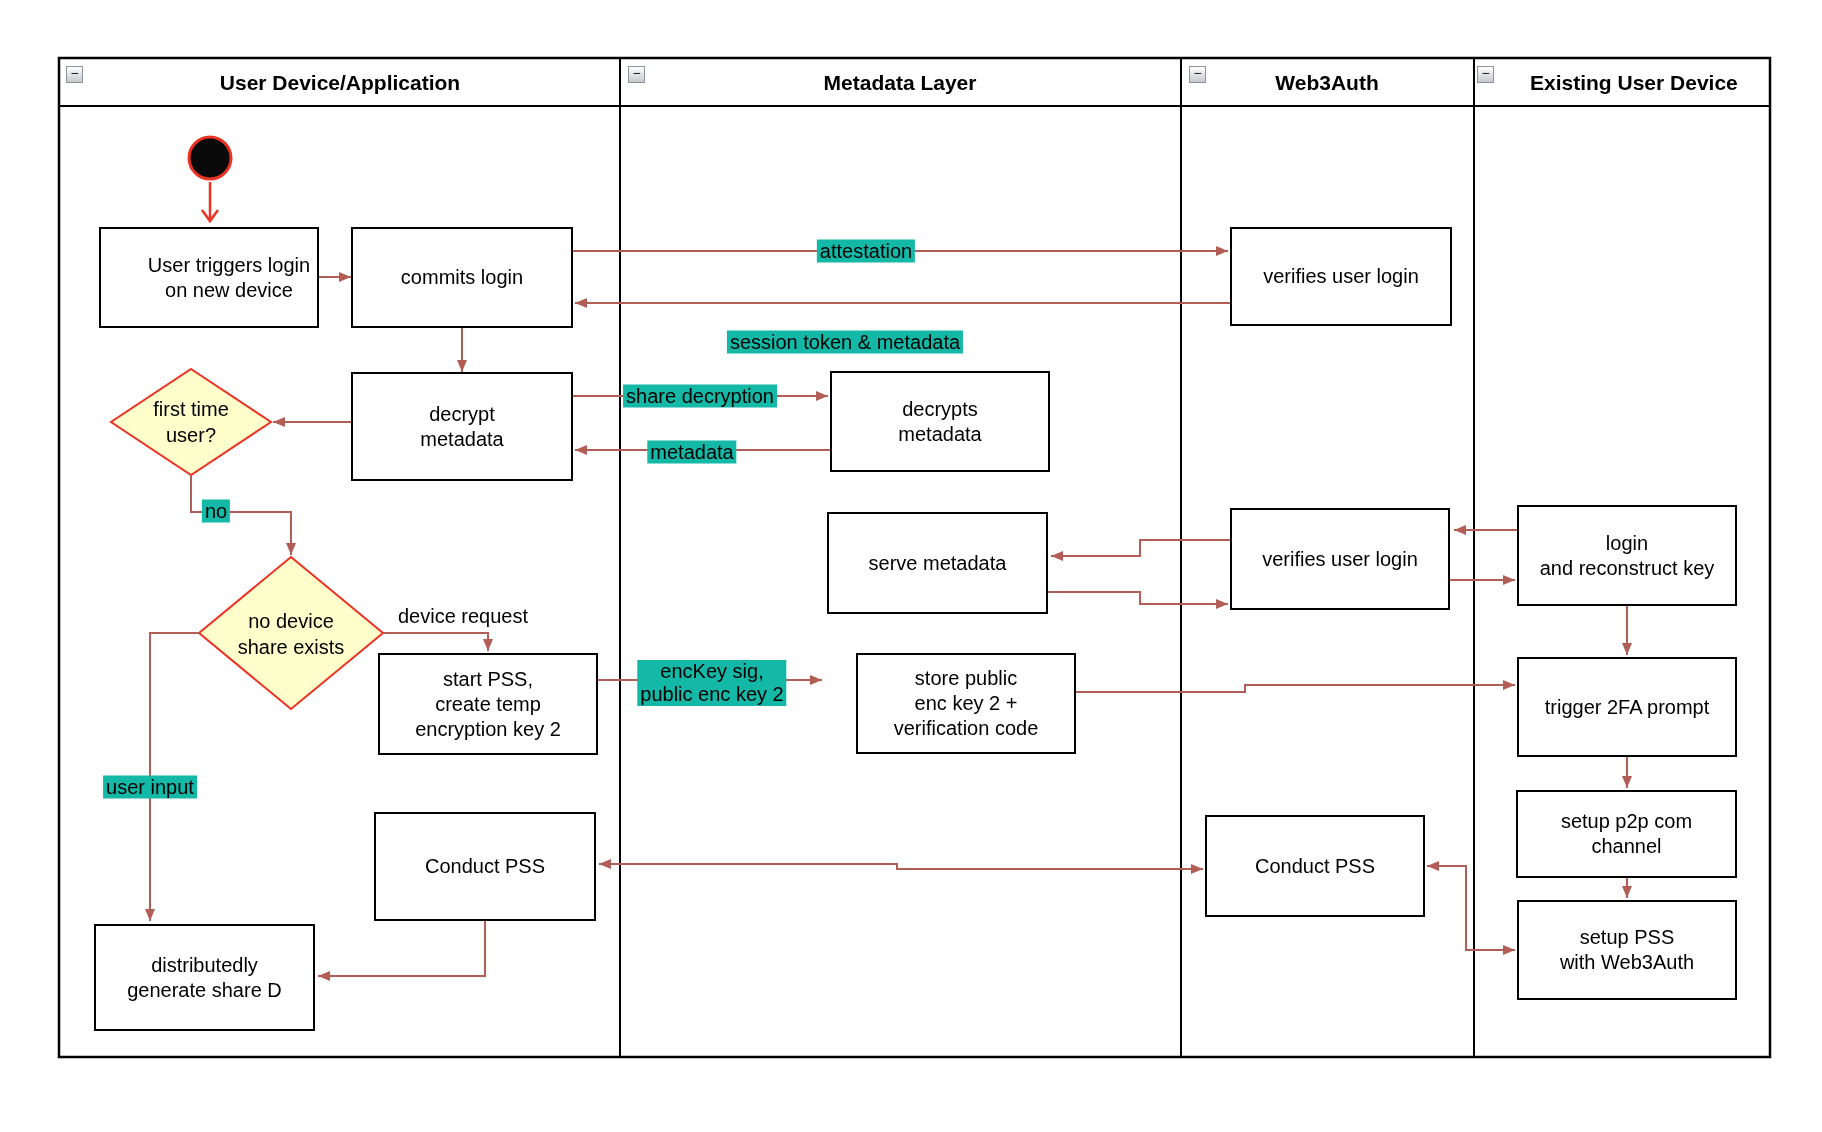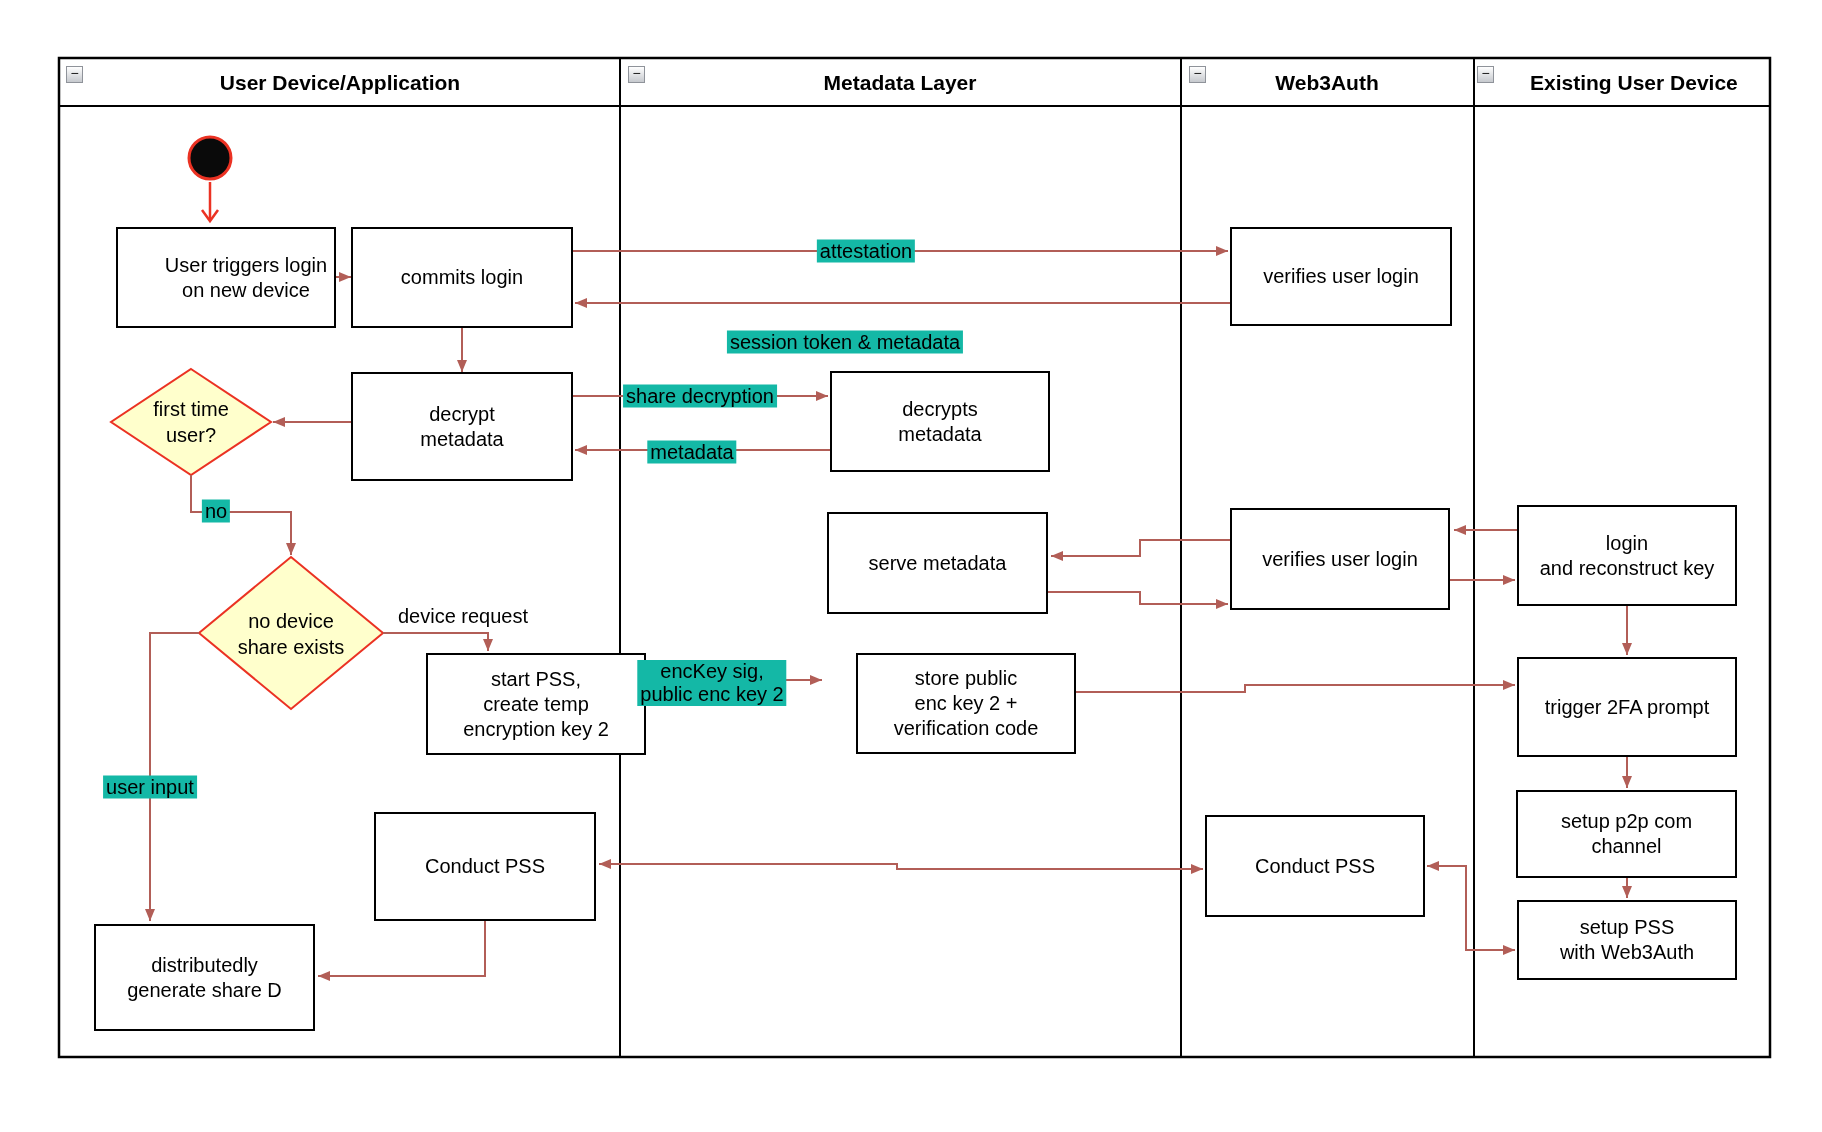--- a/index.html
+++ b/index.html
@@ -81,36 +81,36 @@
     padding: 0 3px;
     text-align: center;
     font-size: 20px;
     line-height: 23px;
     color: #000;
     white-space: pre-line;
   }
   .elabel.no-bg { background: transparent; }
 
   
-  .n-user-triggers { left: 116px;  top: 227px; width: 220px; height: 101px; padding-left: 40px; }
+  .n-user-triggers { left: 99px;  top: 227px; width: 220px; height: 101px; padding-left: 40px; }
   .n-commits       { left: 351px; top: 227px; width: 222px; height: 101px; }
   .n-decrypt       { left: 351px; top: 372px; width: 222px; height: 109px; }
-  .n-start-pss     { left: 378px; top: 653px; width: 220px; height: 102px; margin-left: 48px; }
+  .n-start-pss     { left: 378px; top: 653px; width: 220px; height: 102px; }
   .n-conduct-user  { left: 374px; top: 812px; width: 222px; height: 109px; }
   .n-dist-gen      { left: 94px;  top: 924px; width: 221px; height: 107px; }
   .n-decrypts      { left: 830px; top: 371px; width: 220px; height: 101px; }
   .n-serve         { left: 827px; top: 512px; width: 221px; height: 102px; }
   .n-store         { left: 824px; top: 653px; width: 220px; height: 101px; margin-left: 32px; }
   .n-verifies1     { left: 1230px; top: 227px; width: 222px; height: 99px; }
   .n-verifies2     { left: 1230px; top: 508px; width: 220px; height: 102px; }
   .n-conduct-w3a   { left: 1205px; top: 815px; width: 220px; height: 102px; }
   .n-login-rec     { left: 1517px; top: 505px; width: 220px; height: 101px; }
   .n-trigger-2fa   { left: 1517px; top: 657px; width: 220px; height: 100px; }
   .n-setup-p2p     { left: 1516px; top: 790px; width: 221px; height: 88px; }
-  .n-setup-pss     { left: 1517px; top: 900px; width: 220px; height: 80px; }
+  .n-setup-pss     { left: 1517px; top: 900px; width: 220px; height: 100px; }
 </style>
 </head>
 <body>
 
 <div class="canvas">
 
   <svg class="layer" width="1822" height="1132" viewBox="0 0 1822 1132">
     <defs>
       <marker id="mh" markerUnits="userSpaceOnUse" markerWidth="14" markerHeight="12" refX="13" refY="6" orient="auto">
         <path d="M1,1 L13,6 L1,11 Z"></path>

